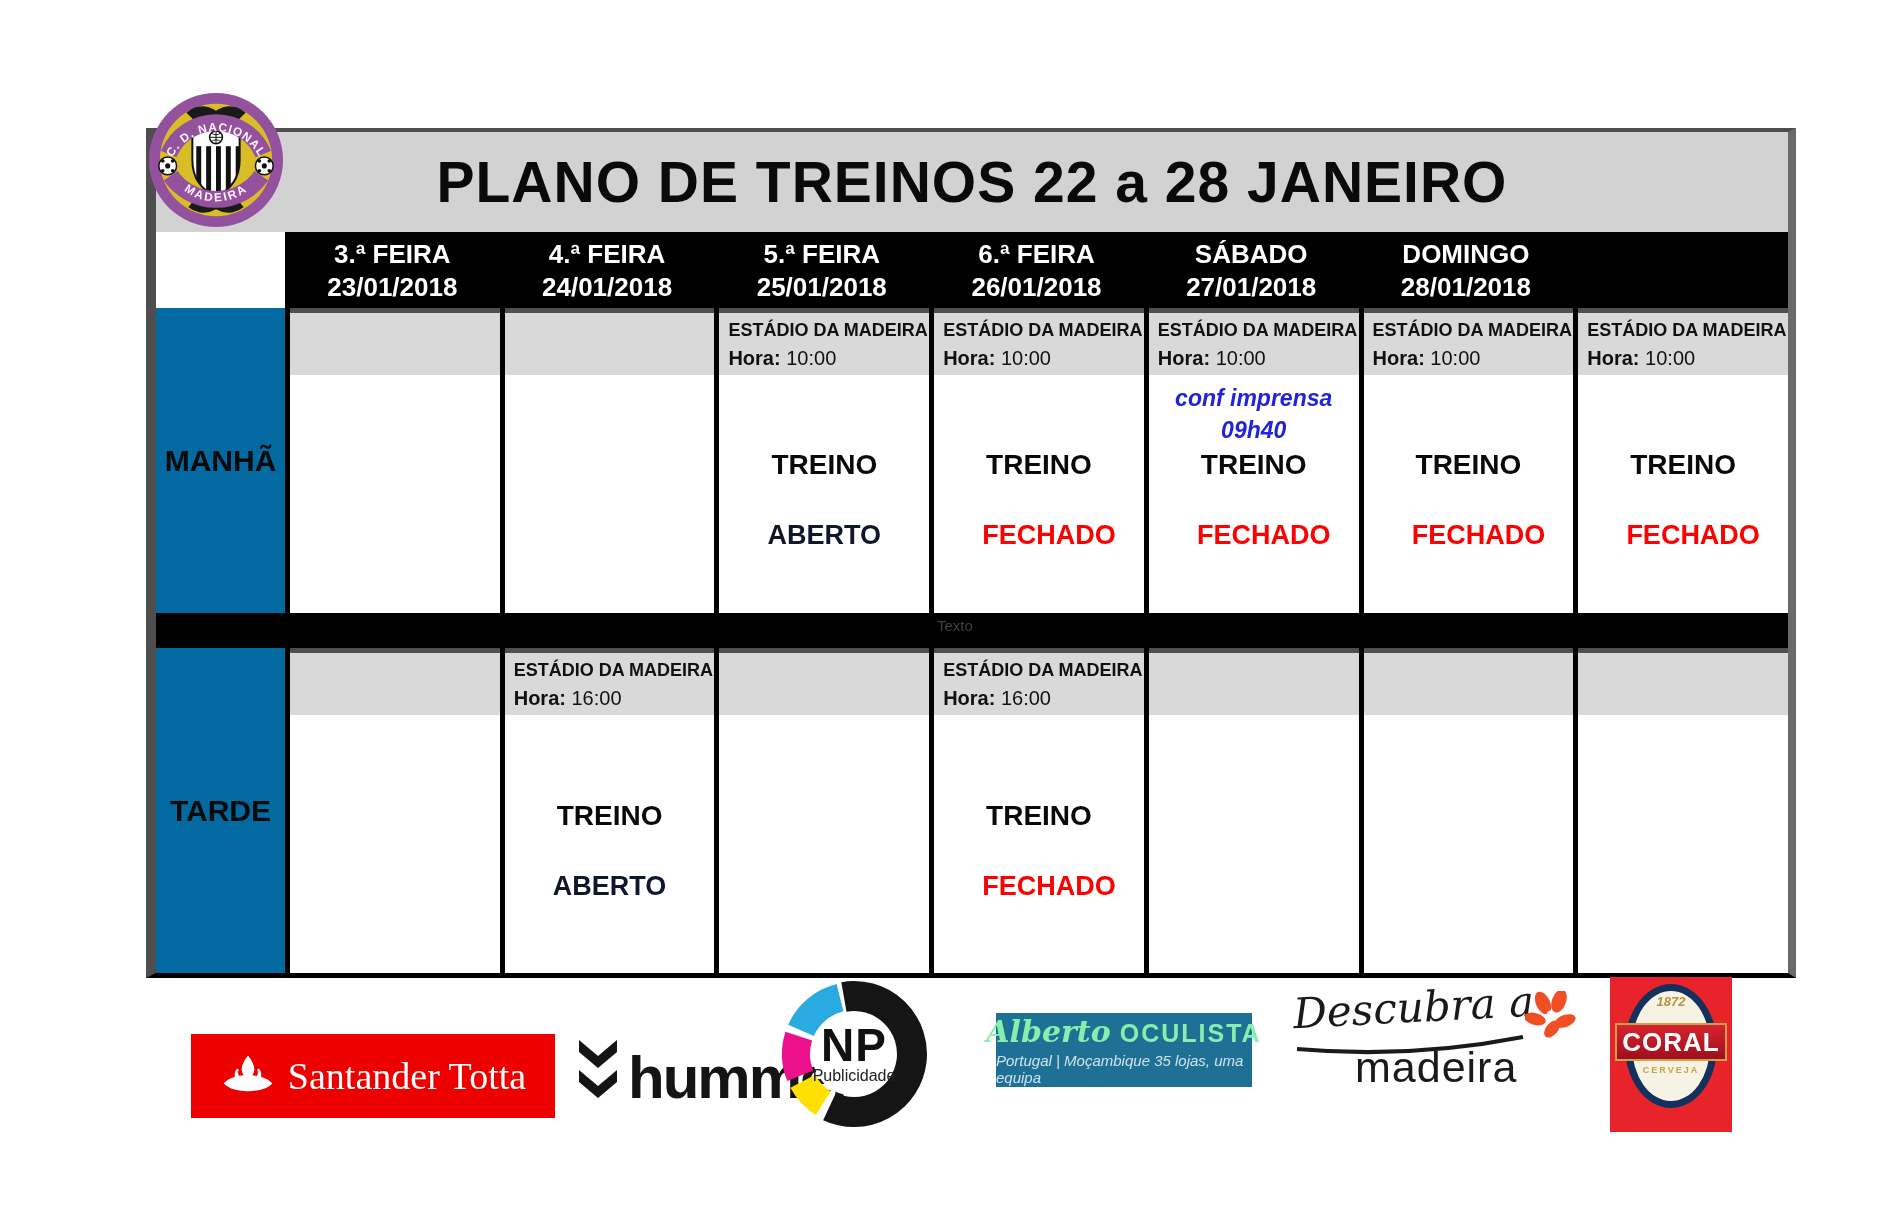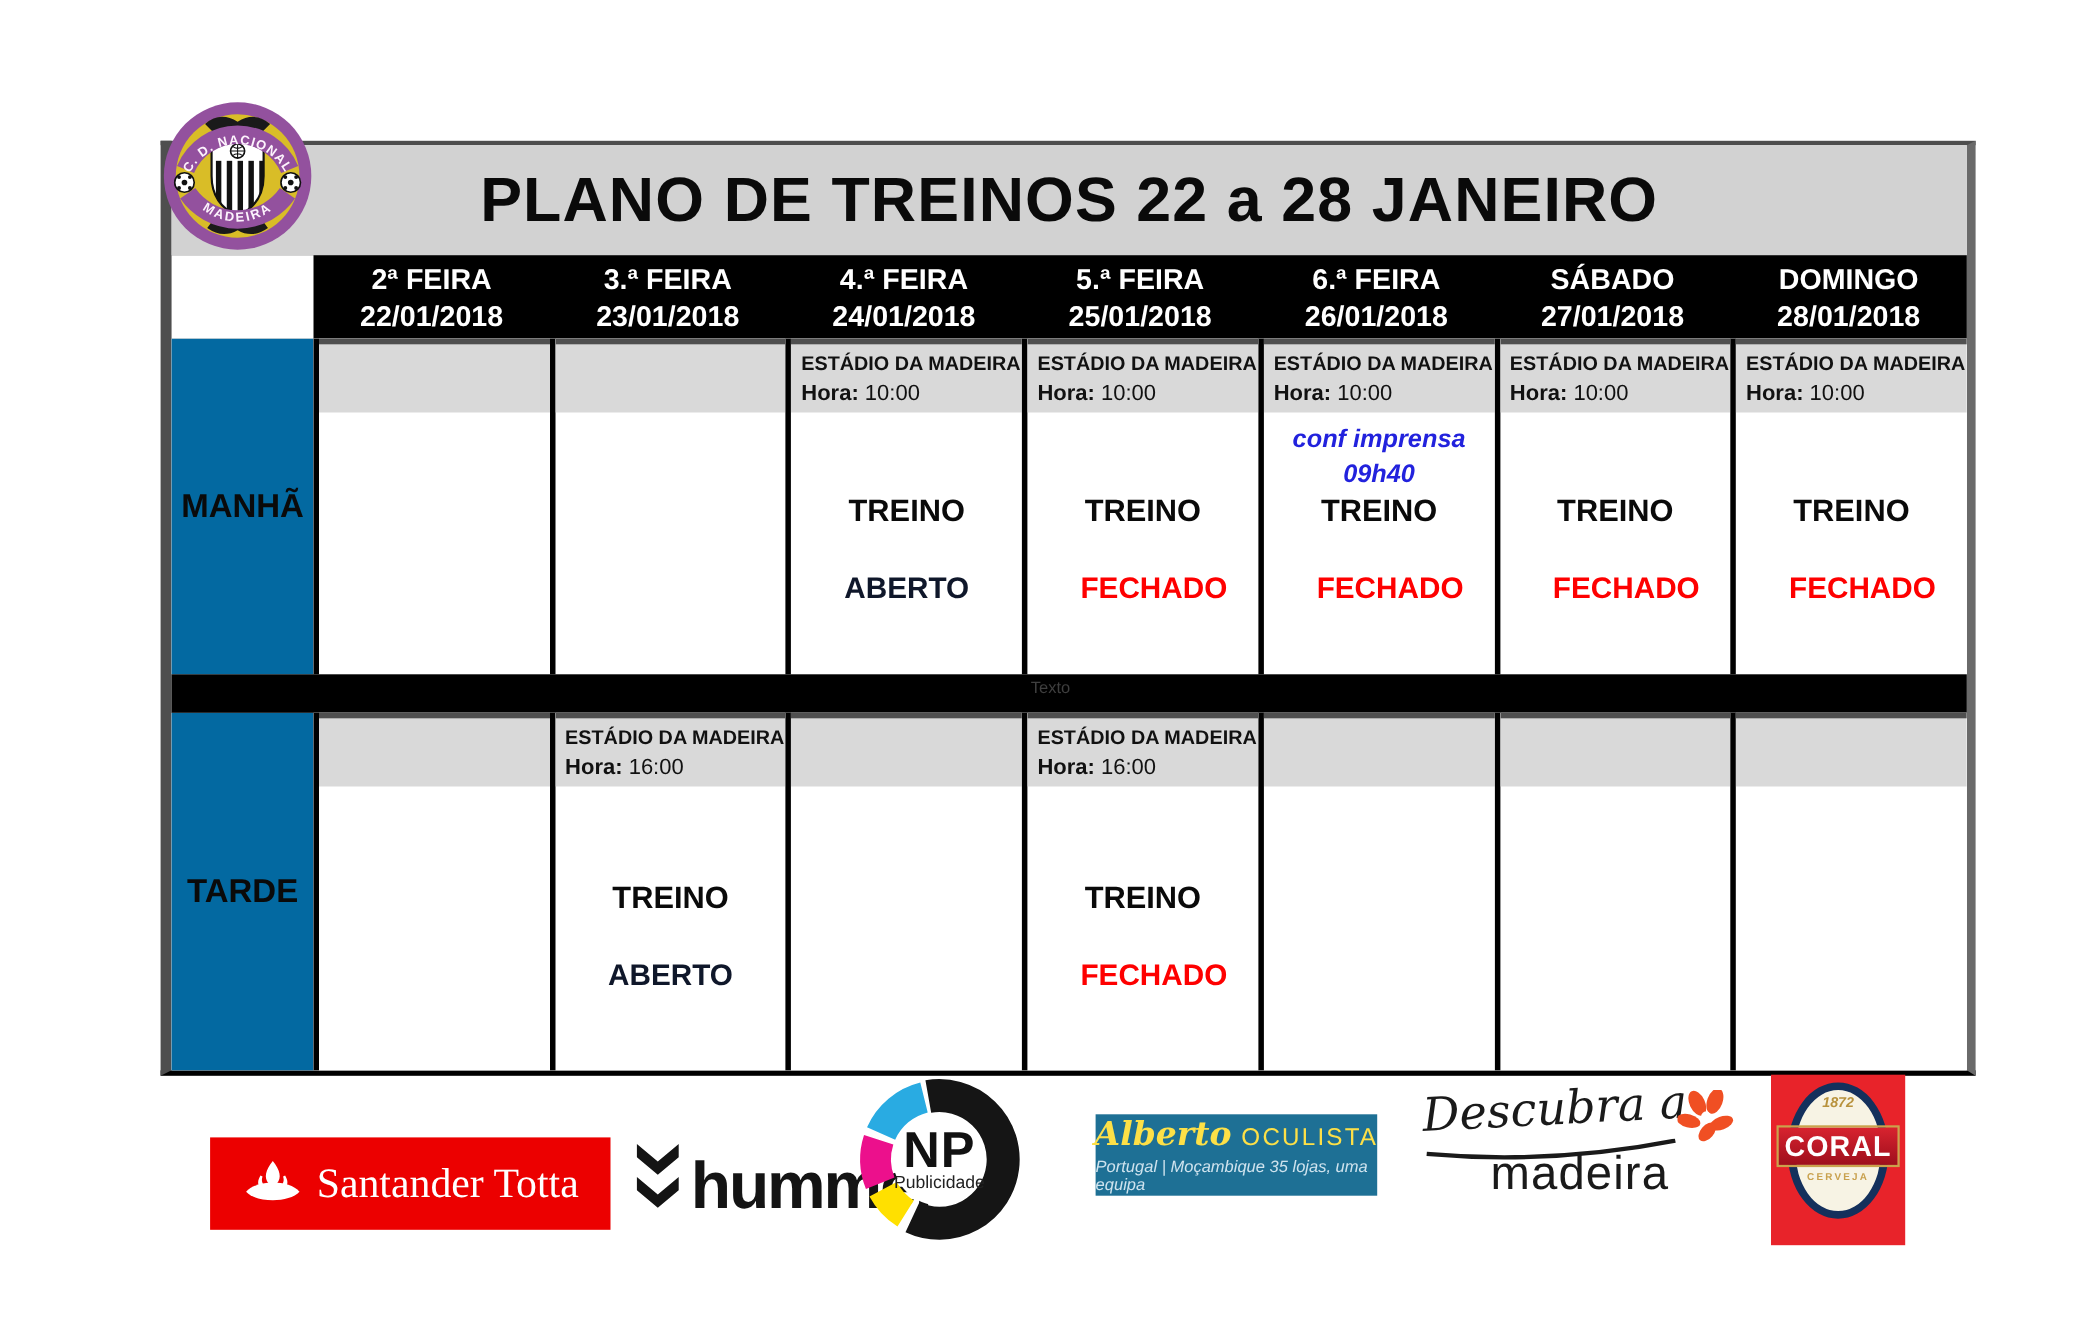--- a/index.html
+++ b/index.html
@@ -58,23 +58,23 @@
   .santander .stxt { font-family: "Liberation Serif", serif; color: #fff; font-size: 38px; white-space: nowrap; }
   .hummel { left: 578px; top: 1030px; height: 80px; display: flex; align-items: center; gap: 10px; }
   .hummel .htxt { font-size: 60px; font-weight: bold; color: #141414; letter-spacing: -2px; line-height: 60px; }
   .hummel .hreg { font-size: 14px; color: #141414; vertical-align: 30px; font-weight: normal; }
   .np { left: 776px; top: 976px; width: 156px; height: 156px; }
   .np .npmid { position: absolute; inset: 0; display: flex; flex-direction: column; align-items: center; justify-content: center; }
   .np .nptxt { font-size: 46px; font-weight: bold; color: #111; line-height: 44px; letter-spacing: 1px; }
   .np .npsub { font-size: 16px; color: #222; margin-top: 0px; }
   .alberto { left: 996px; top: 1013px; width: 256px; height: 74px; background: #1e7095;
              display: flex; flex-direction: column; align-items: center; justify-content: center; }
-  .alberto .aline { display: flex; align-items: baseline; gap: 9px; color: #fde047; }
+  .alberto .aline { display: flex; align-items: baseline; gap: 9px; color: #86efac; }
   .alberto .ascript { font-family: "DejaVu Serif", serif; font-style: italic; font-weight: bold; font-size: 30px; }
-  .alberto .acaps { font-size: 22px; letter-spacing: 2px; font-weight: normal; }
+  .alberto .acaps { font-size: 25px; letter-spacing: 2px; font-weight: bold; }
   .alberto .atag { font-size: 15px; color: #cfe3ee; font-style: italic; margin-top: 3px; }
   .descubra { left: 1293px; top: 983px; width: 290px; height: 110px; }
   .descubra .dscript { font-family: "DejaVu Serif", serif; font-style: italic; font-size: 42px;
                        color: #1a1a1a; transform: rotate(-3deg); display: inline-block; white-space: nowrap; }
   .descubra .dswoosh { position: absolute; left: 2px; top: 52px; }
   .descubra .dmadeira { position: absolute; left: 62px; top: 60px; font-size: 43px; color: #1a1a1a; letter-spacing: 1px; }
   .descubra .dflower { position: absolute; right: 6px; top: 8px; }
   .coral { left: 1610px; top: 977px; width: 122px; height: 155px; background: #e8232a; }
   .coral .oval { position: absolute; left: 15px; top: 7px; width: 92px; height: 124px;
                  background: #f7f3e4; border: 7px solid #14305c; border-radius: 50%; }
@@ -142,24 +142,20 @@
 
   <div class="tbl">
 
     <div class="banner">
       <div class="title">PLANO DE TREINOS 22 a 28 JANEIRO</div>
     </div>
 
     <div class="grid8 hdr">
       <div class="corner"></div>
       <div class="dayc">
-        <div class="dayname">2ª FEIRA</div>
-        <div class="daydate">22/01/2018</div>
-      </div>
-      <div class="dayc">
         <div class="dayname">3.ª FEIRA</div>
         <div class="daydate">23/01/2018</div>
       </div>
       <div class="dayc">
         <div class="dayname">4.ª FEIRA</div>
         <div class="daydate">24/01/2018</div>
       </div>
       <div class="dayc">
         <div class="dayname">5.ª FEIRA</div>
         <div class="daydate">25/01/2018</div>

